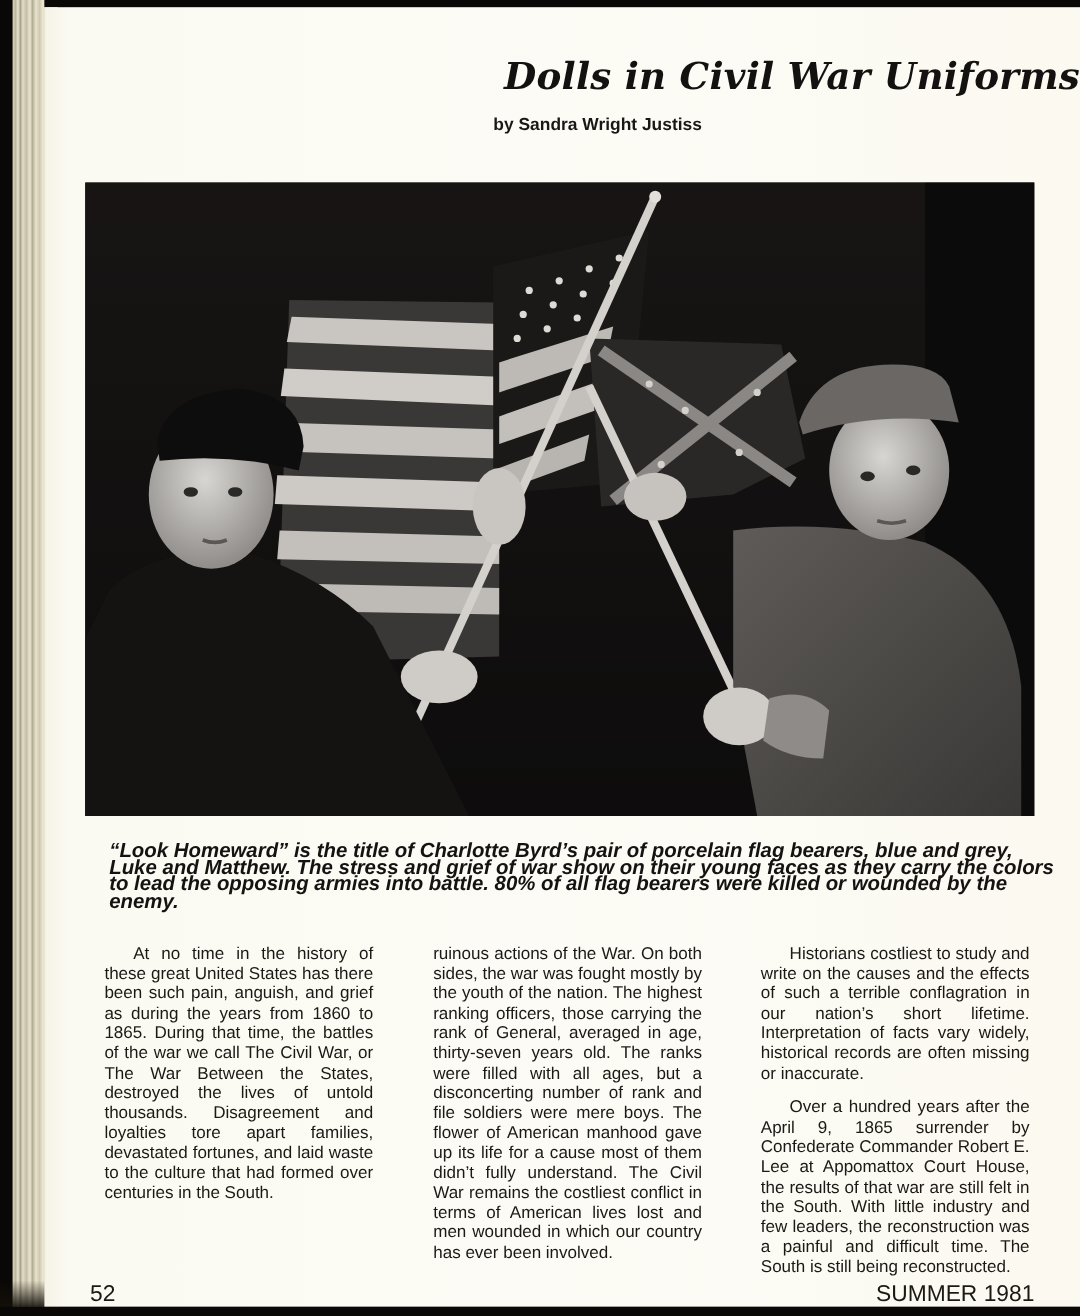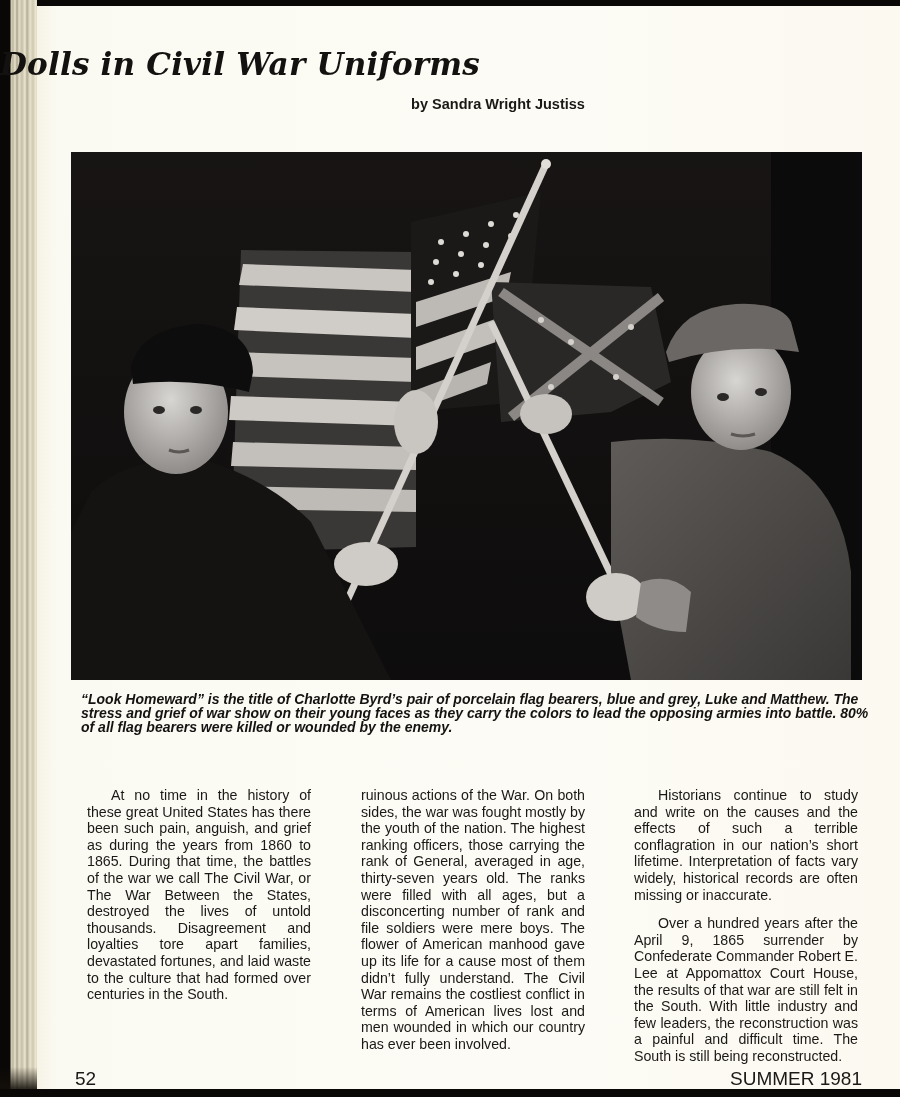--- a/index.html
+++ b/index.html
@@ -51,21 +51,21 @@
   .bottom-rule {
     position: absolute;
     left: 0; bottom: 0;
     width: 900px; height: 8px;
     background: #0a0806;
   }
   .title {
     position: absolute;
     left: 0; width: 900px;
     top: 46px;
-    text-align: left;
+    text-align: right;
     font-family: "DejaVu Serif", serif;
     font-style: italic;
     font-weight: bold;
     font-size: 31px;
     color: #141210;
     letter-spacing: 0.2px;
     margin: 0;
   }
   .byline {
     position: absolute;
@@ -87,24 +87,24 @@
     overflow: hidden;
   }
   .photo svg { display: block; }
   .caption {
     position: absolute;
     left: 75px;
     top: 686px;
     width: 795px;
     font-weight: bold;
     font-style: italic;
-    font-size: 14px;
+    font-size: 17px;
     line-height: 14.2px;
     color: #151311;
-    margin: 6px;
+    margin: 16px;
   }
   .col {
     position: absolute;
     top: 775px;
     width: 248px;
     font-size: 14.2px;
     line-height: 16.6px;
     color: #1b1916;
     text-align: justify;
   }
@@ -234,20 +234,20 @@
 
 <div class="col col1">
   <p>At no time in the history of these great United States has there been such pain, anguish, and grief as during the years from 1860 to 1865. During that time, the battles of the war we call The Civil War, or The War Between the States, destroyed the lives of untold thousands. Disagreement and loyalties tore apart families, devastated fortunes, and laid waste to the culture that had formed over centuries in the South.</p>
 </div>
 
 <div class="col col2">
   <p class="cont">ruinous actions of the War. On both sides, the war was fought mostly by the youth of the nation. The highest ranking officers, those carrying the rank of General, averaged in age, thirty-seven years old. The ranks were filled with all ages, but a disconcerting number of rank and file soldiers were mere boys. The flower of American manhood gave up its life for a cause most of them didn’t fully understand. The Civil War remains the costliest conflict in terms of American lives lost and men wounded in which our country has ever been involved.</p>
 </div>
 
 <div class="col col3">
-  <p>Historians continue to study and write on the causes and the effects of such a terrible conflagration in our nation’s short lifetime. Interpretation of facts vary widely, historical records are often missing or inaccurate.</p>
+  <p>Historians costliest to study and write on the causes and the effects of such a terrible conflagration in our nation’s short lifetime. Interpretation of facts vary widely, historical records are often missing or inaccurate.</p>
   <p>Over a hundred years after the April 9, 1865 surrender by Confederate Commander Robert E. Lee at Appomattox Court House, the results of that war are still felt in the South. With little industry and few leaders, the reconstruction was a painful and difficult time. The South is still being reconstructed.</p>
 </div>
 
 <div class="folio folio-left">52</div>
 <div class="folio folio-right">SUMMER 1981</div>
 
 <div class="bottom-rule"></div>
 
 </body></html>

